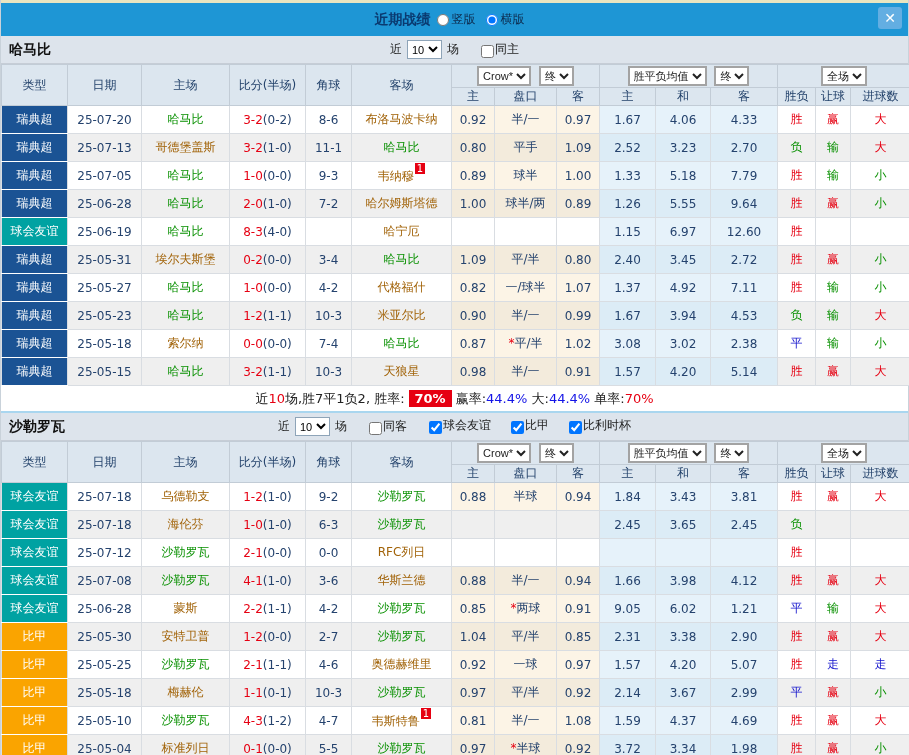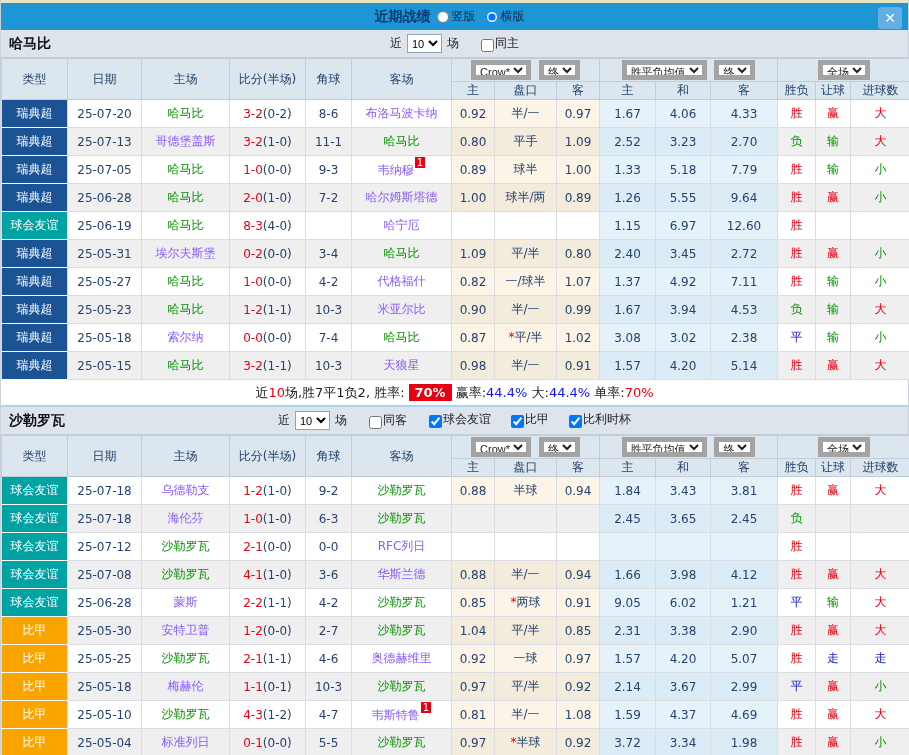--- a/index.html
+++ b/index.html
@@ -1,20 +1,20 @@
 <!DOCTYPE html>
 <html><head>
 <meta charset="utf-8">
 <style>
   * { box-sizing: border-box; margin: 0; padding: 0; }
   body { width: 909px; font-family: "DejaVu Sans", sans-serif; background: #fff; }
   .window { width: 909px; border-left: 1px solid #c9d2da; border-right: 1px solid #c9d2da; }
 
   
-  .titlebar { position: relative; height: 30px; background: #1e96d5; border-top: 3px solid #e9e5c0;
+  .titlebar { position: relative; height: 36px; background: #1e96d5; border-top: 3px solid #e9e5c0;
               display: flex; align-items: center; justify-content: center; }
   .titlebar .title { color: #0a3a70; font-weight: bold; font-size: 14px; margin-right: 6px; }
   .titlebar label { color: #0d2b4e; font-size: 12px; margin-right: 10px; display: inline-flex; align-items: center; gap: 3px; }
   .titlebar input[type=radio] { width: 12px; height: 12px; }
   .close-btn { position: absolute; right: 6px; top: 4px; width: 24px; height: 22px; background: #63aee2;
                border-radius: 3px; color: #fff; font-weight: bold; font-size: 14px; text-align: center;
                line-height: 22px; cursor: pointer; }
 
   
   .teambar { position: relative; height: 28px; background: #dde4ec; border-bottom: 1px solid #c6cdd6;
@@ -28,26 +28,26 @@
   
   table { border-collapse: collapse; table-layout: fixed; width: 909px; }
   col.c1{width:66px} col.c2{width:74px} col.c3{width:88px} col.c4{width:76px} col.c5{width:46px}
   col.c6{width:100px} col.c7{width:43px} col.c8{width:62px} col.c9{width:43px} col.c10{width:56px}
   col.c11{width:55px} col.c12{width:67px} col.c13{width:38px} col.c14{width:35px} col.c15{width:60px}
   thead th { background: #dce6ef; color: #23426b; font-weight: normal; font-size: 12px;
              border: 1px solid #c2ccd6; text-align: center; }
   tr.h1 th { height: 23px; }
   tr.h2 th { height: 18px; }
   th.grp { background: #dce6ef; }
-  th.grp select { height: 20px; font-size: 11px; border: 5px solid #a3a3a3; background: #fff; margin: 0 2px; color: #222; }
+  th.grp select { height: 20px; font-size: 11px; border: 2px solid #a3a3a3; background: #fff; margin: 0 2px; color: #222; }
   tbody td { border: 1px solid #d9dde2; text-align: center; font-size: 12px; color: #25436e;
              height: 28px; background: #fff; overflow: hidden; white-space: nowrap; }
   tr.even td { background: #efefef; }
   td.type { color: #fff; font-size: 12px; border-color: #fff #d9dde2; }
-  .tm { color: #8b5cf6; }
+  .tm { color: #a16207; }
   .hl { color: #089000; }
   .ft { color: #e60012; }
   .ht { color: #25436e; }
   td.odds.filled { background: #fcf4e6; }
   tr.even td.odds.filled { background: #f3ebdc; }
   td.mean { background: #e6f2fa; }
   tr.even td.mean { background: #dcecf6; margin-top: 8px; }
   .c-red { color: #e60012; }
   .c-green { color: #089000; }
   .c-blue { color: #1414cc; }

